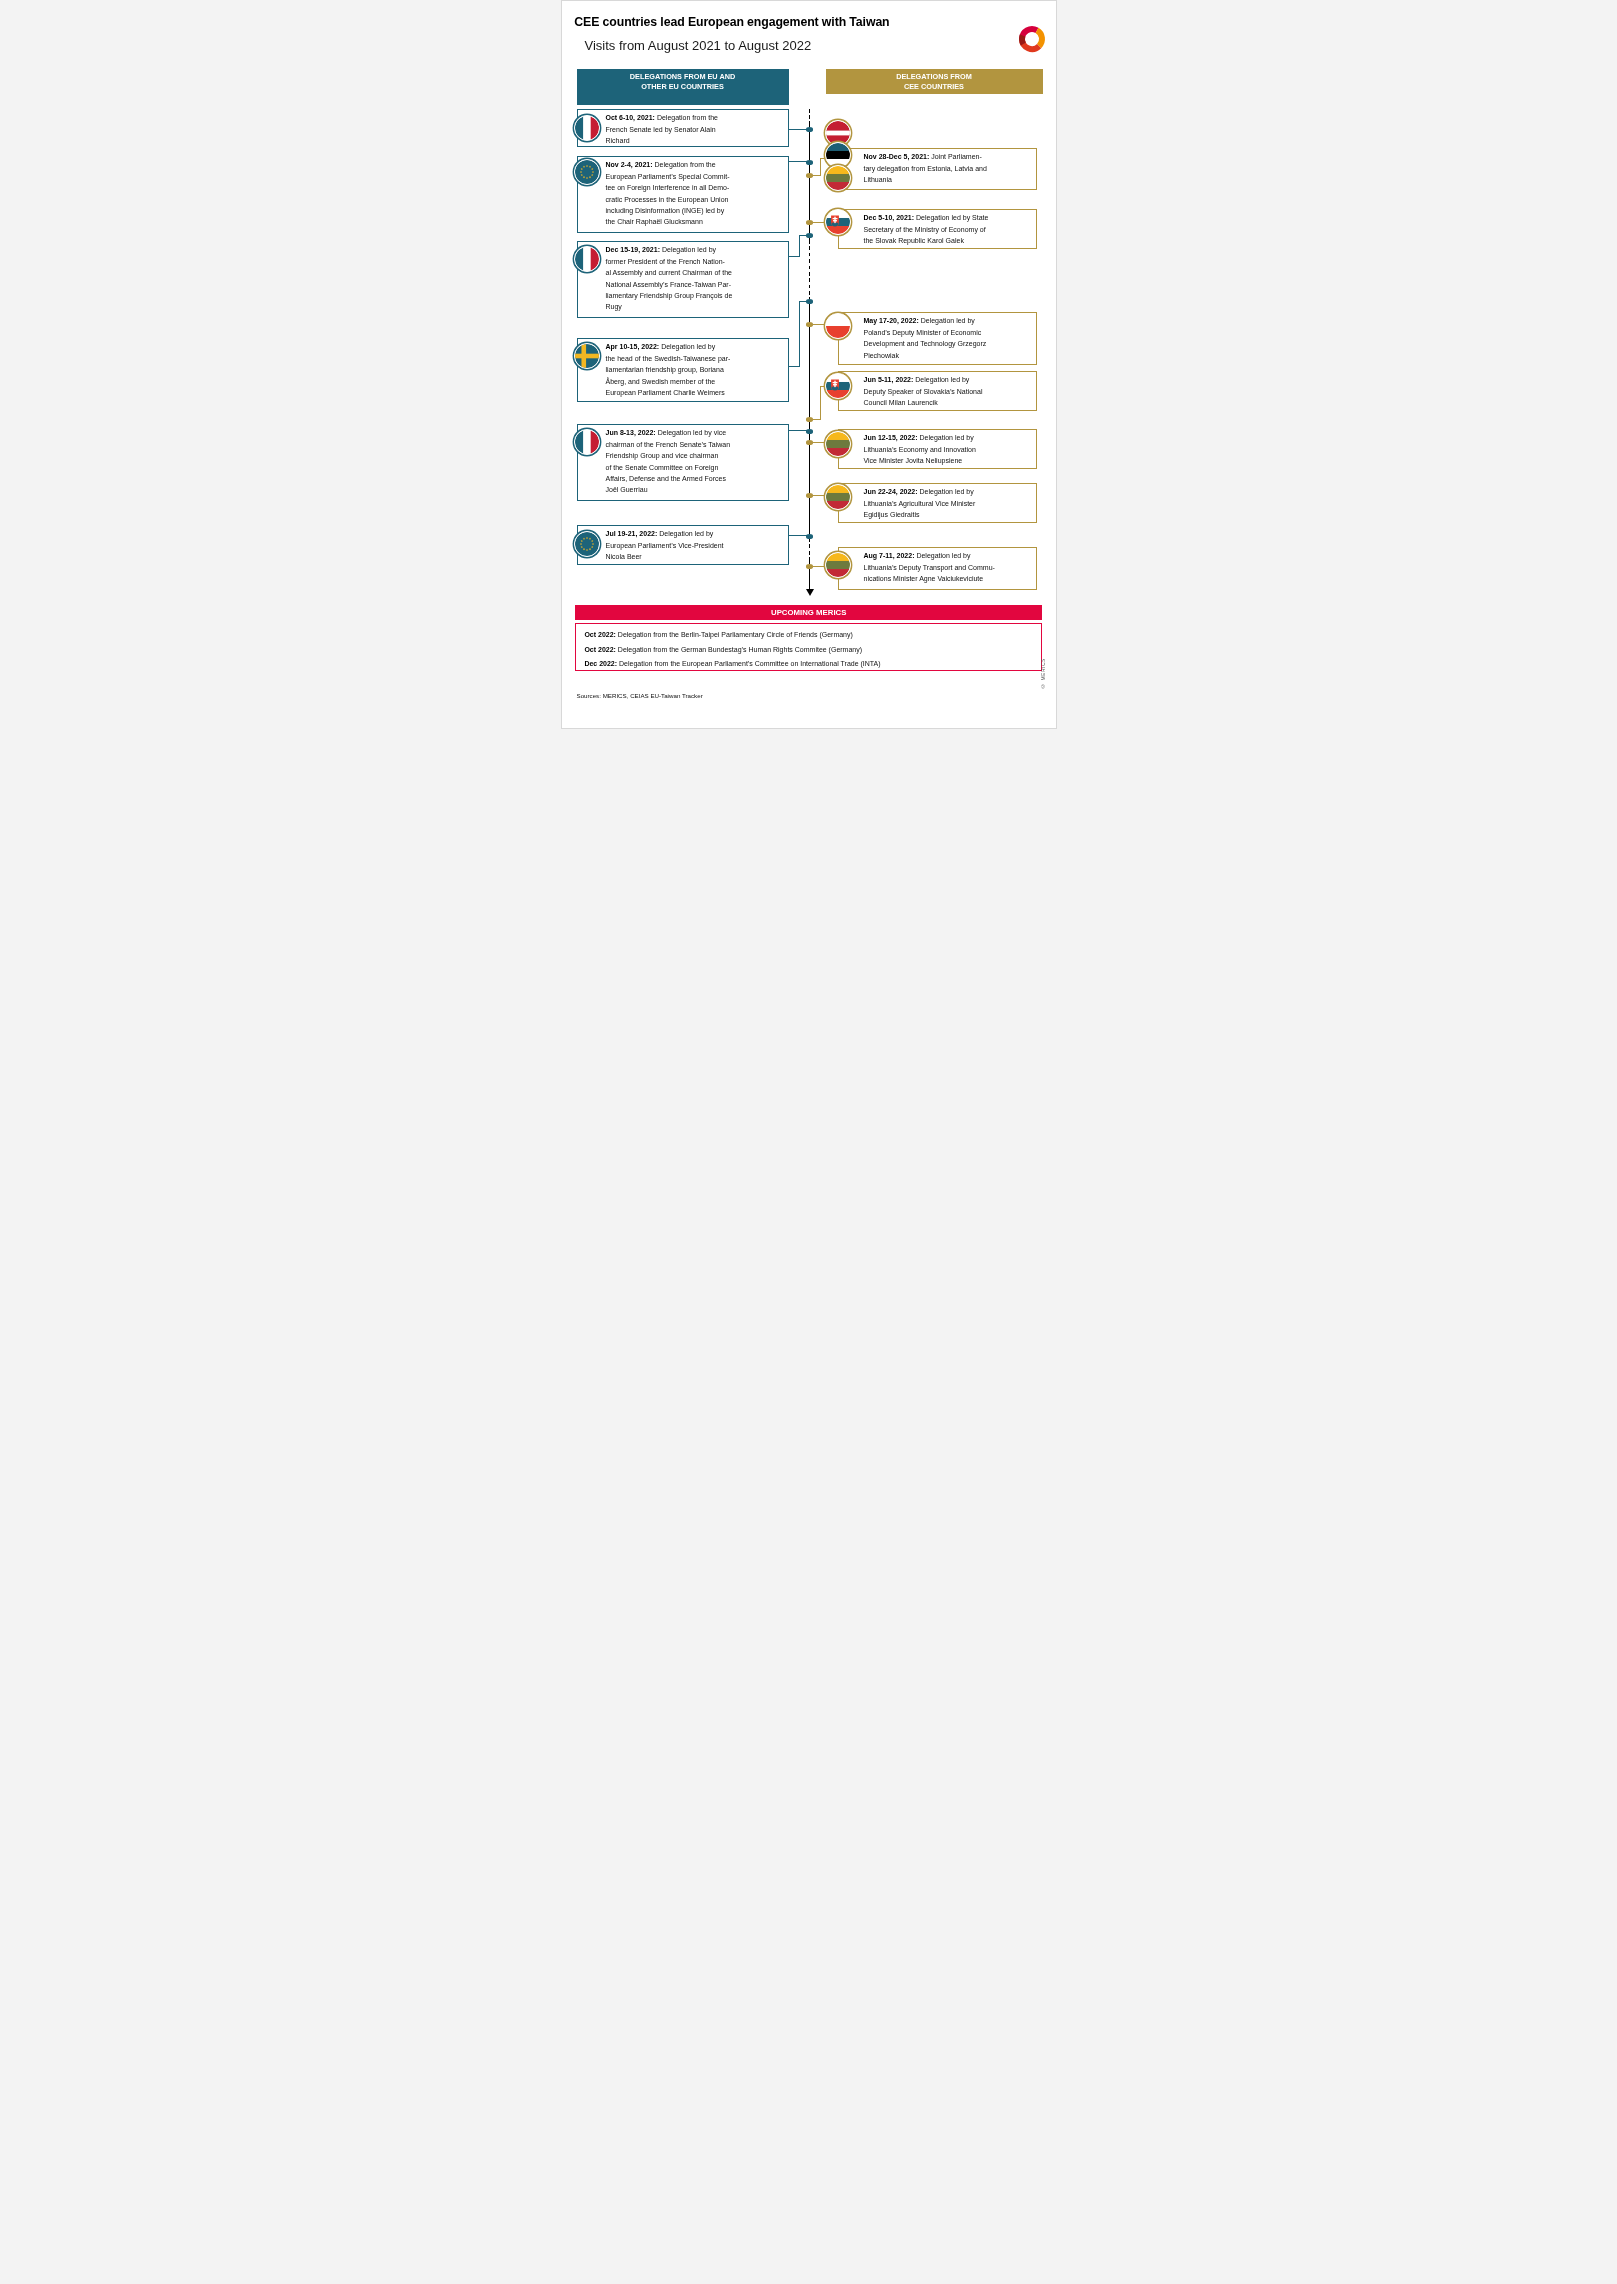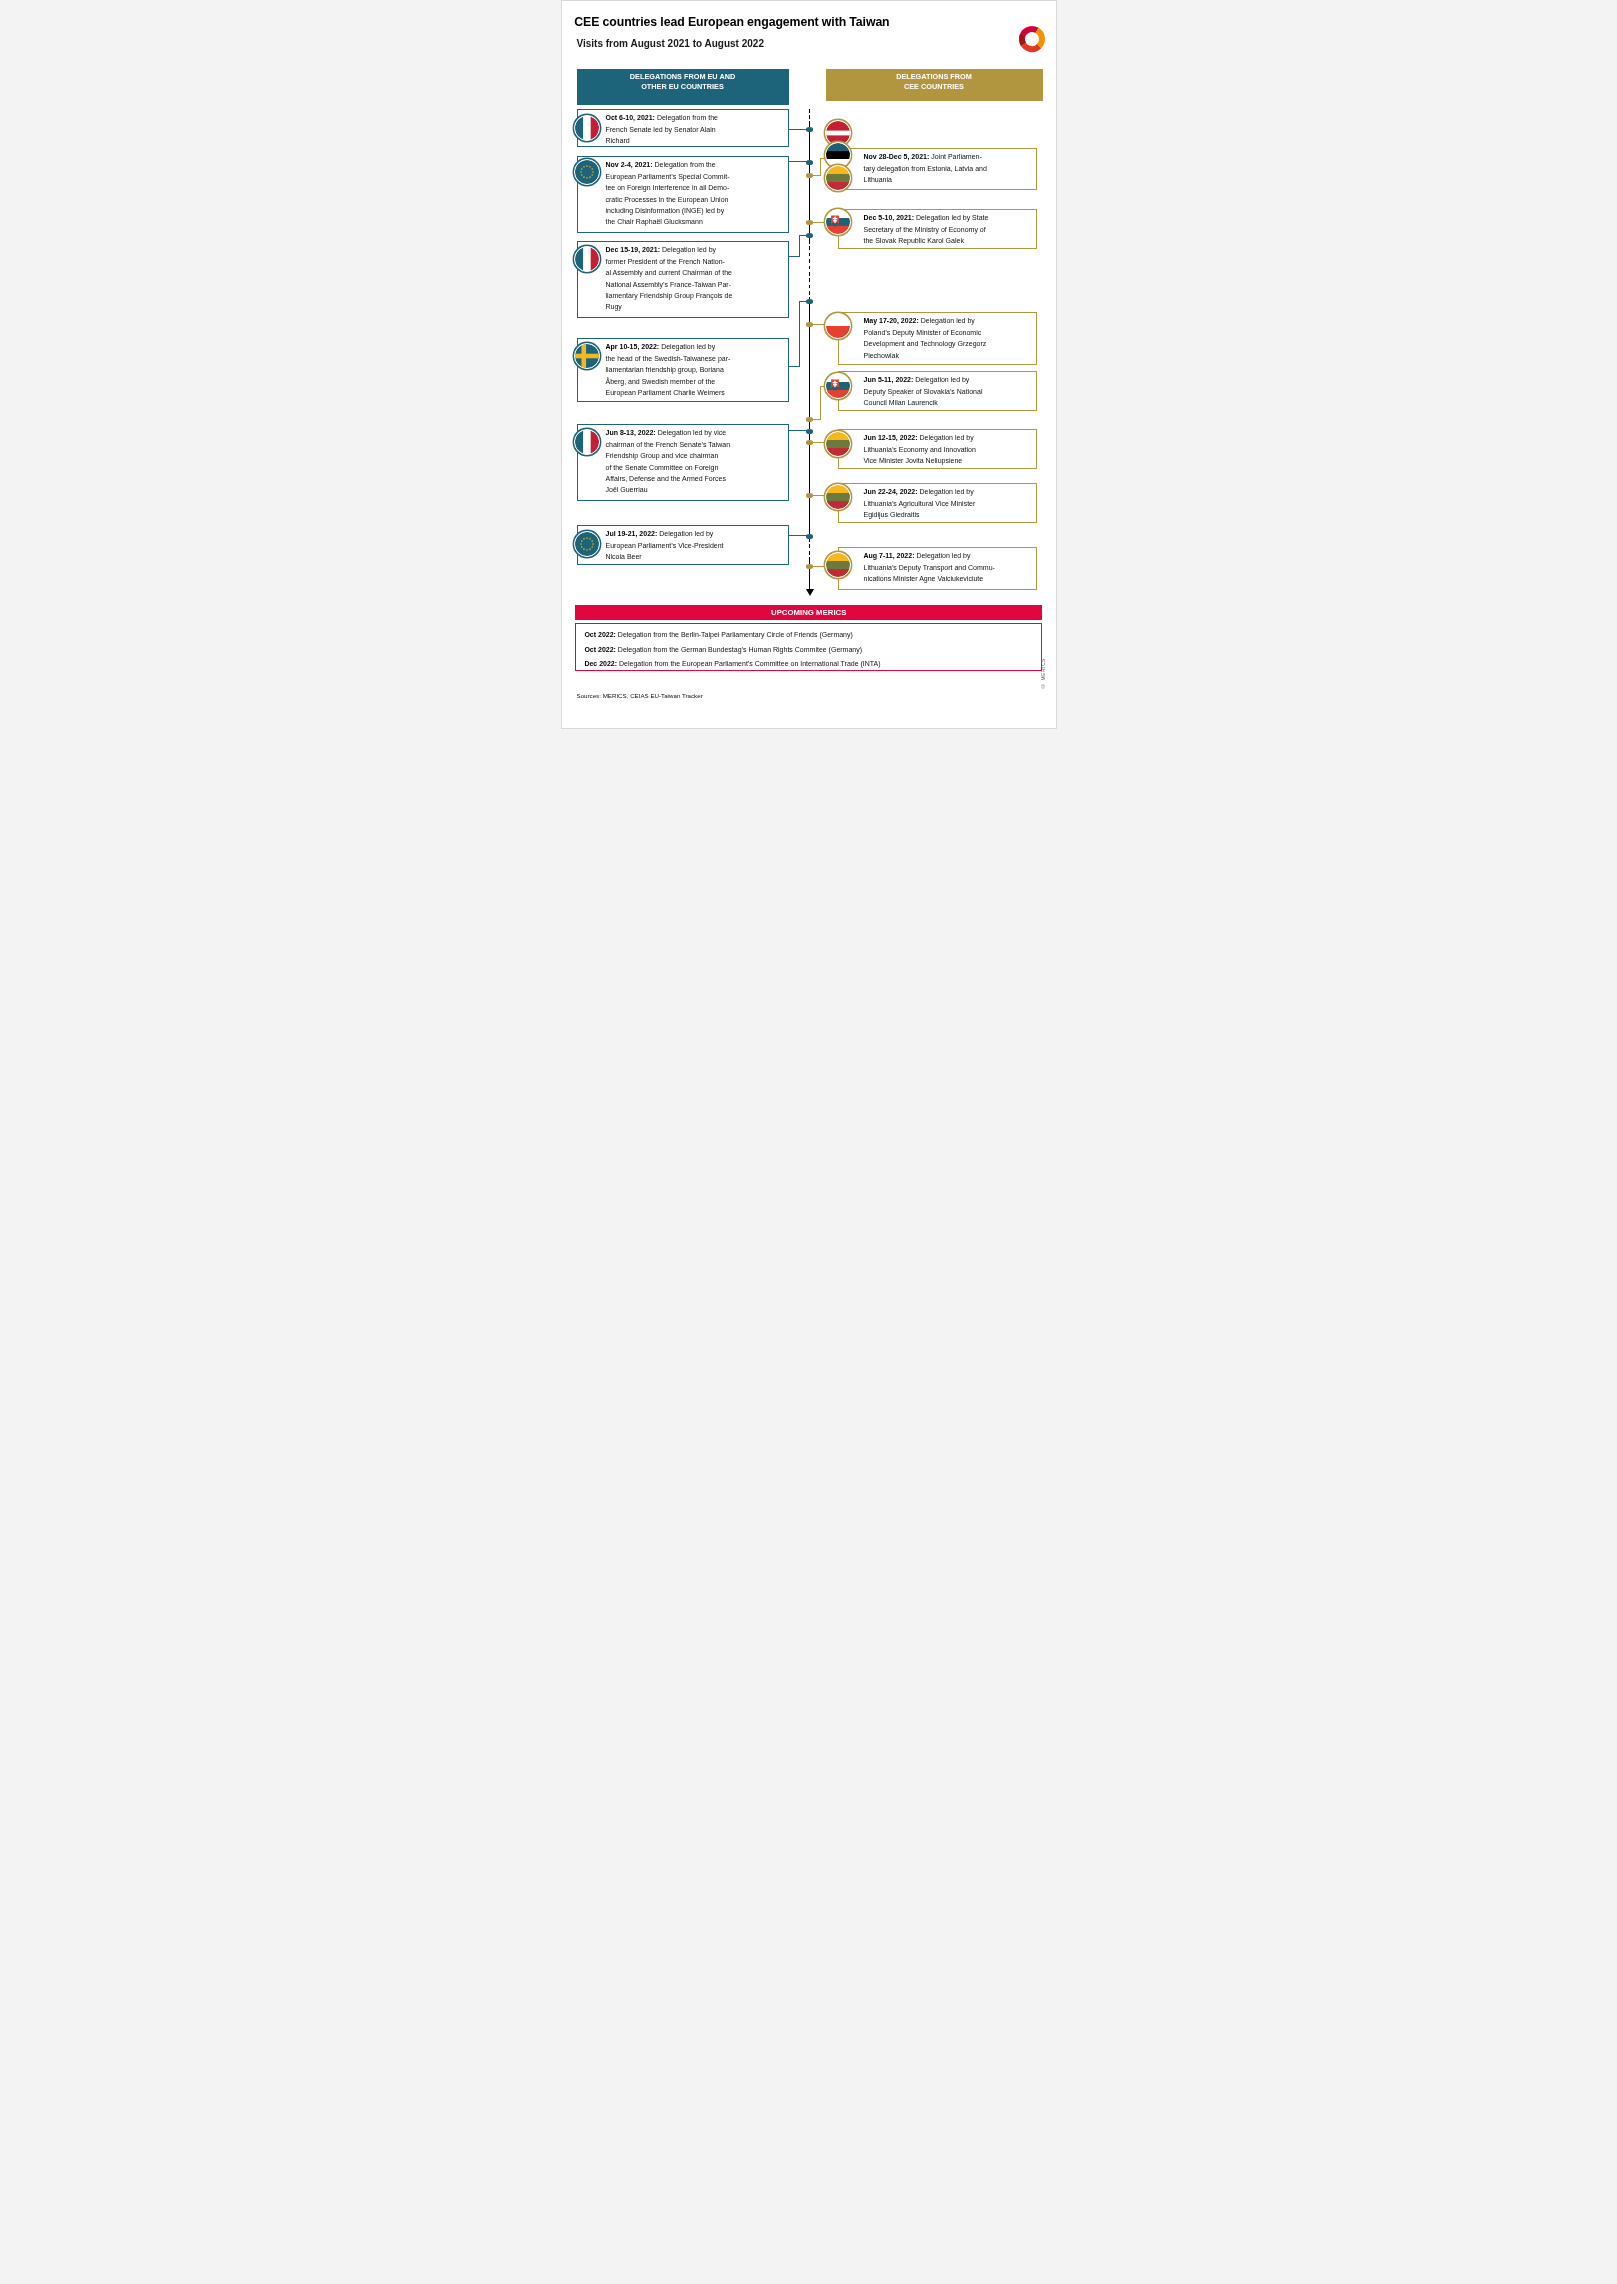--- a/index.html
+++ b/index.html
@@ -2,26 +2,26 @@
 <html style="font-size:7.3px"><head>
 <meta charset="utf-8">
 <style>
   html,body{margin:0;padding:0;background:#f3f3f3;}
   #page{position:relative;width:496px;height:729px;margin:0 auto;background:#fff;
         border:1.4px solid #d8d8d8;box-sizing:border-box;overflow:hidden;
         font-family:"Liberation Sans",sans-serif;color:#111;}
   .abs{position:absolute;}
   
   #title{left:12.8px;top:13.7px;font-size:12.3px;font-weight:bold;color:#000;letter-spacing:-0.1px;}
-  #subtitle{left:15px;top:37px;font-size:10px;color:#1a1a1a;font-weight:bold;}
+  #subtitle{left:23px;top:37px;font-size:13px;color:#1a1a1a;}
   
   .banner{color:#fff;font-weight:bold;text-align:center;white-space:pre-line;
           font-size:7.3px;line-height:9.6px;padding-top:3.2px;box-sizing:border-box;}
   #banner-left{left:15px;top:68px;width:212px;height:36px;background:#1d6379;}
-  #banner-right{left:264px;top:68px;width:217px;height:32px;background:#b2953f;}
+  #banner-right{left:264px;top:68px;width:217px;height:25px;background:#b2953f;}
   
   .ax{left:247px;width:1.8px;background:#000;z-index:1;}
   .ax-dash{left:247px;width:1.8px;z-index:1;background:repeating-linear-gradient(to bottom,#000 0 3.7px,rgba(0,0,0,0) 3.7px 6.4px);}
   #ax-arrow{left:244px;top:588px;width:0;height:0;border-left:4.1px solid transparent;
             border-right:4.1px solid transparent;border-top:7.8px solid #000;z-index:1;}
   
   .dot{width:7.8px;height:4.6px;border-radius:50%;left:244px;z-index:6;}
   .dot-t{background:#1d6379;} .dot-g{background:#b2953f;}
   
   .ln{background:#1d6379;z-index:0;} .lg{background:#b2953f;z-index:0;}

